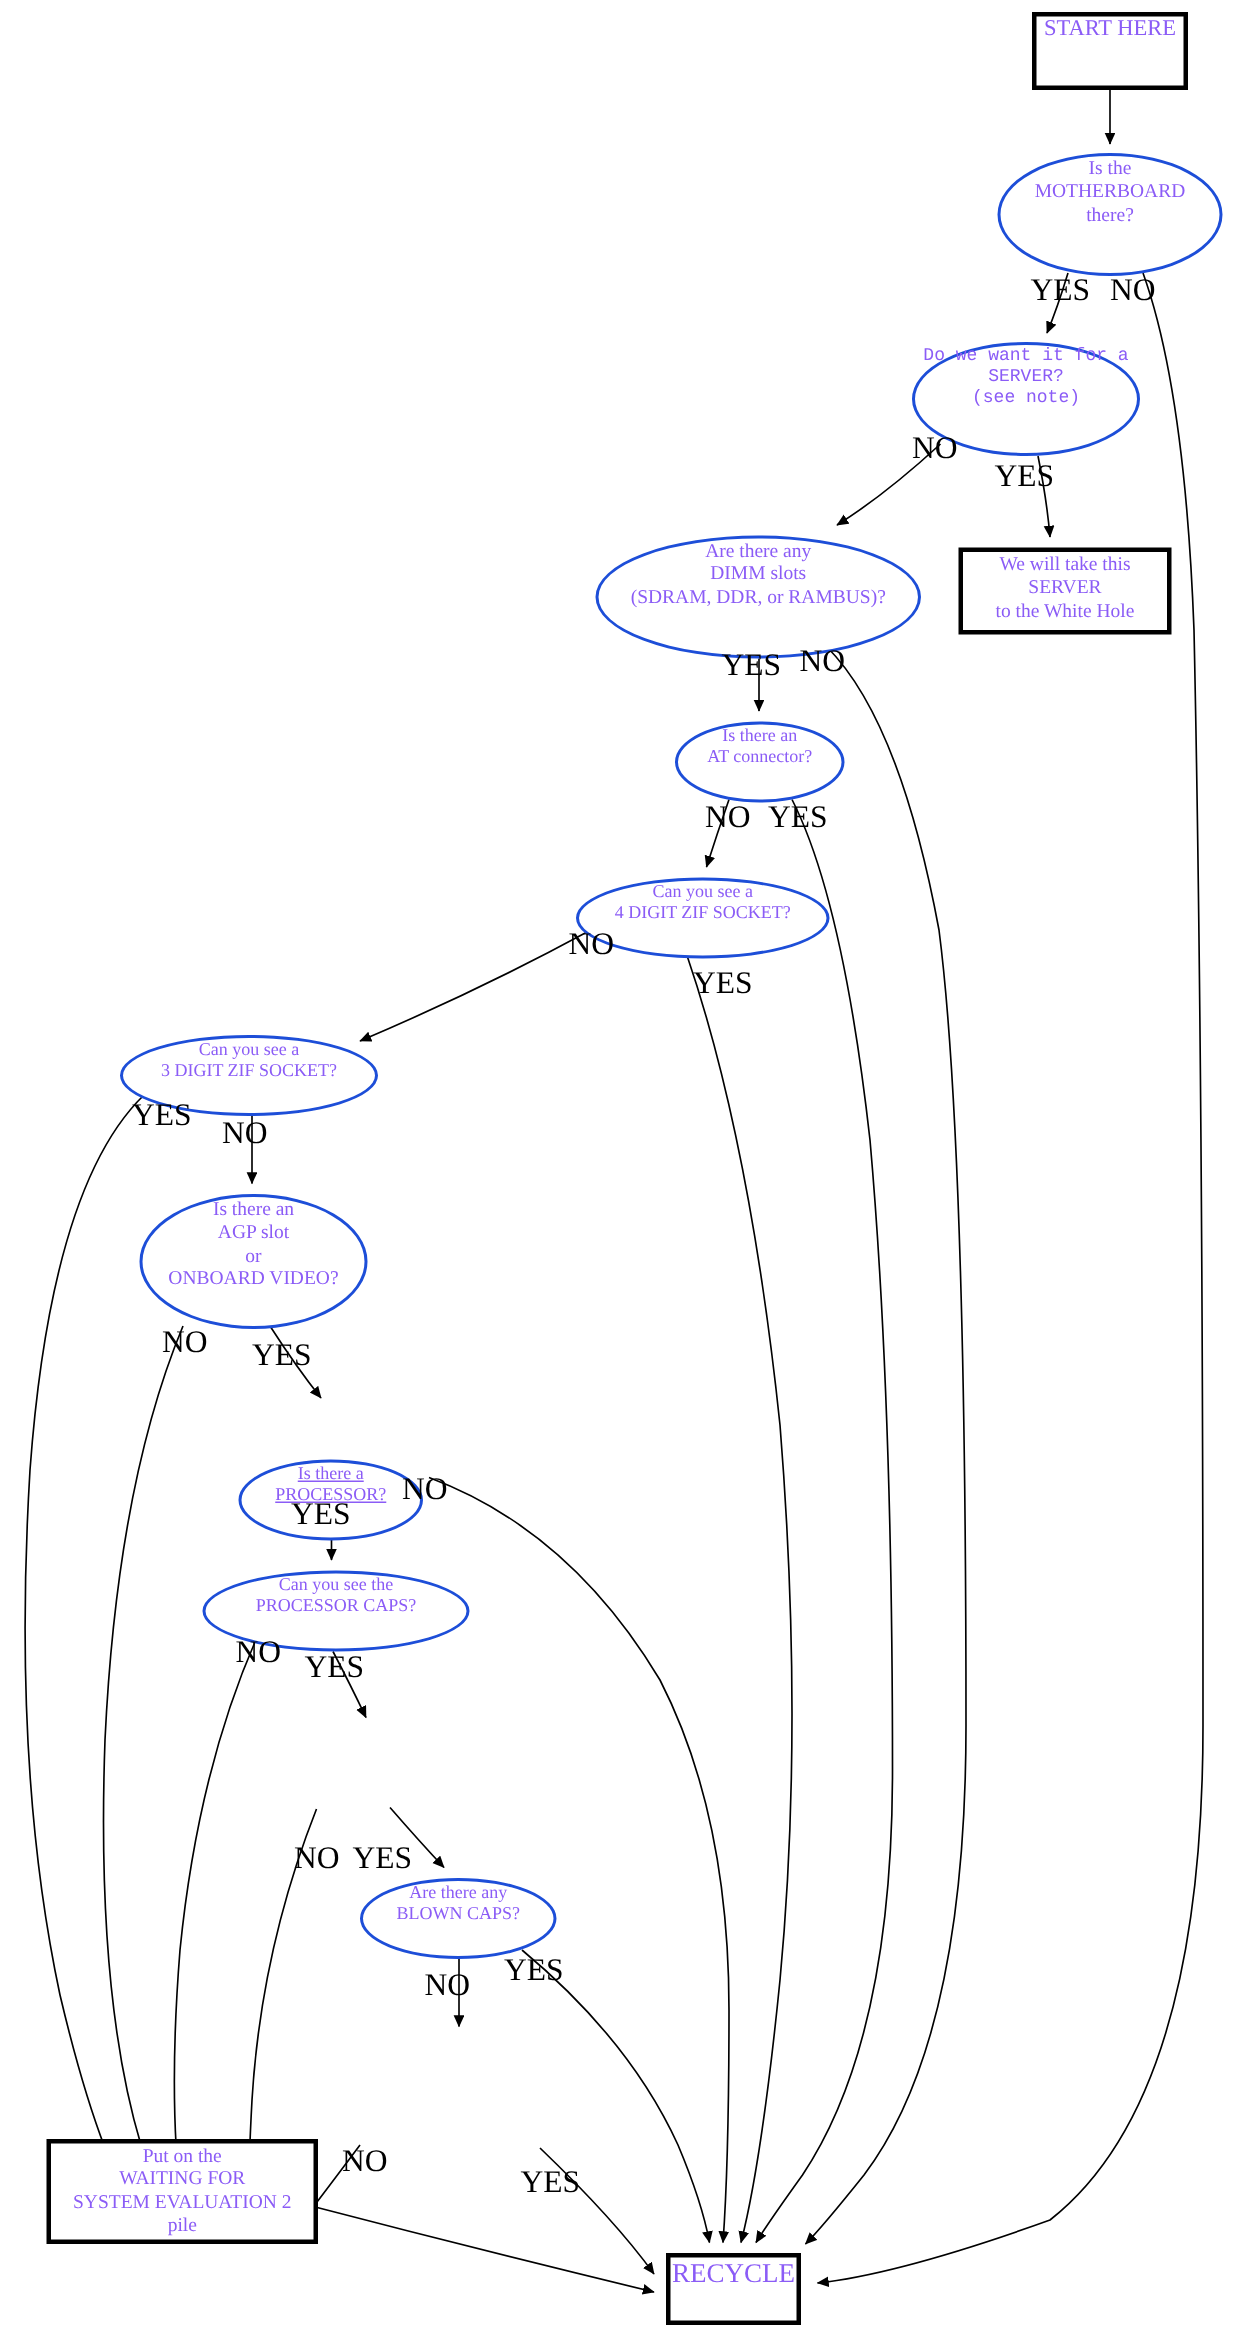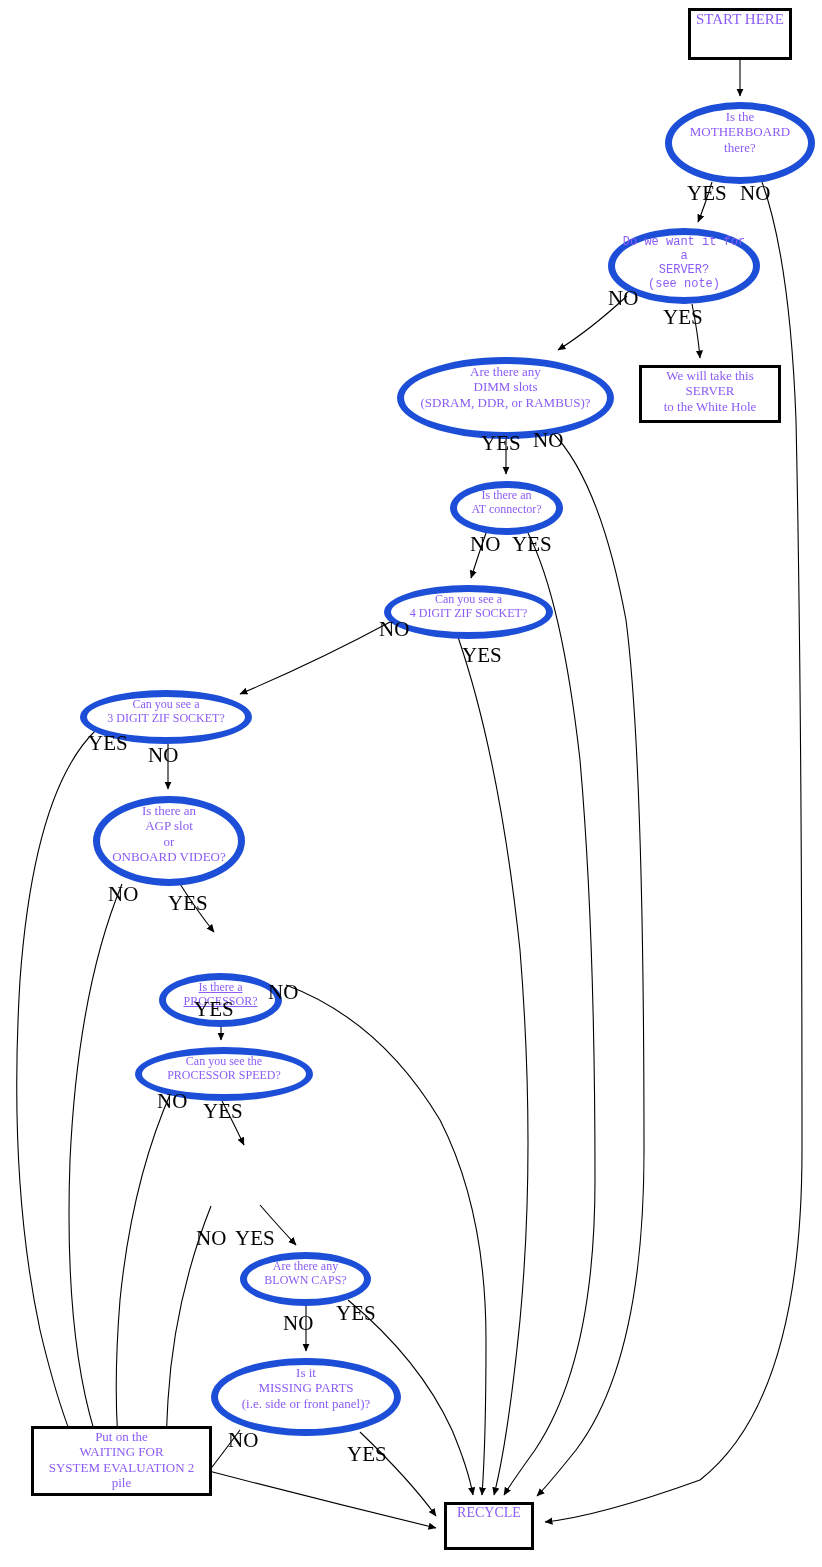--- a/index.html
+++ b/index.html
@@ -31,21 +31,21 @@
     text-align: center;
     color: #8b5cf6;
     background: #ffffff;
     z-index: 2;
   }
   .node.terminal {
     border: 3px solid #000000;
     border-radius: 0;
   }
   .node.decision {
-    border: 7px solid #1d4ed8;
+    border: 2px solid #1d4ed8;
     border-radius: 50%;
   }
   .node-label {
     line-height: 1.18;
     padding: 0 4px;
     white-space: pre-line;
   }
   .edge-label {
     position: absolute;
     color: #000000;
@@ -164,39 +164,34 @@
 AGP slot
 or
 ONBOARD VIDEO?</div>
     </div>
     <div class="node decision" style="left: 159px; top: 973px; width: 123px; height: 54px; text-decoration: underline;">
       <div class="node-label" style="font-size: 12px;">Is there a
 PROCESSOR?</div>
     </div>
     <div class="node decision" style="left: 135px; top: 1047px; width: 178px; height: 54px;">
       <div class="node-label" style="font-size: 12px;">Can you see the
-PROCESSOR SPEED?</div>
+PROCESSOR CAPS?</div>
     </div>
     <div class="node decision" style="left: 240px; top: 1252px; width: 131px; height: 54px;">
       <div class="node-label" style="font-size: 12px;">Are there any
 BLOWN CAPS?</div>
-    </div>
-    <div class="node decision" style="left: 211px; top: 1358px; width: 190px; height: 78px;">
-      <div class="node-label" style="font-size: 13px;">Is it
-MISSING PARTS
-(i.e. side or front panel)?</div>
     </div>
     <div class="node terminal" style="left: 31px; top: 1426px; width: 181px; height: 70px;">
       <div class="node-label" style="font-size: 13px;">Put on the
 WAITING FOR
 SYSTEM EVALUATION 2
 pile</div>
     </div>
     <div class="node terminal" style="left: 444px; top: 1502px; width: 90px; height: 48px;">
-      <div class="node-label" style="font-size: 14px;">RECYCLE</div>
+      <div class="node-label" style="font-size: 18px;">RECYCLE</div>
     </div>
     <div class="edge-label" style="left: 687px; top: 183px;">YES</div>
     <div class="edge-label" style="left: 740px; top: 183px;">NO</div>
     <div class="edge-label" style="left: 608px; top: 288px;">NO</div>
     <div class="edge-label" style="left: 663px; top: 307px;">YES</div>
     <div class="edge-label" style="left: 481px; top: 433px;">YES</div>
     <div class="edge-label" style="left: 533px; top: 430px;">NO</div>
     <div class="edge-label" style="left: 470px; top: 534px;">NO</div>
     <div class="edge-label" style="left: 512px; top: 534px;">YES</div>
     <div class="edge-label" style="left: 379px; top: 619px;">NO</div>

